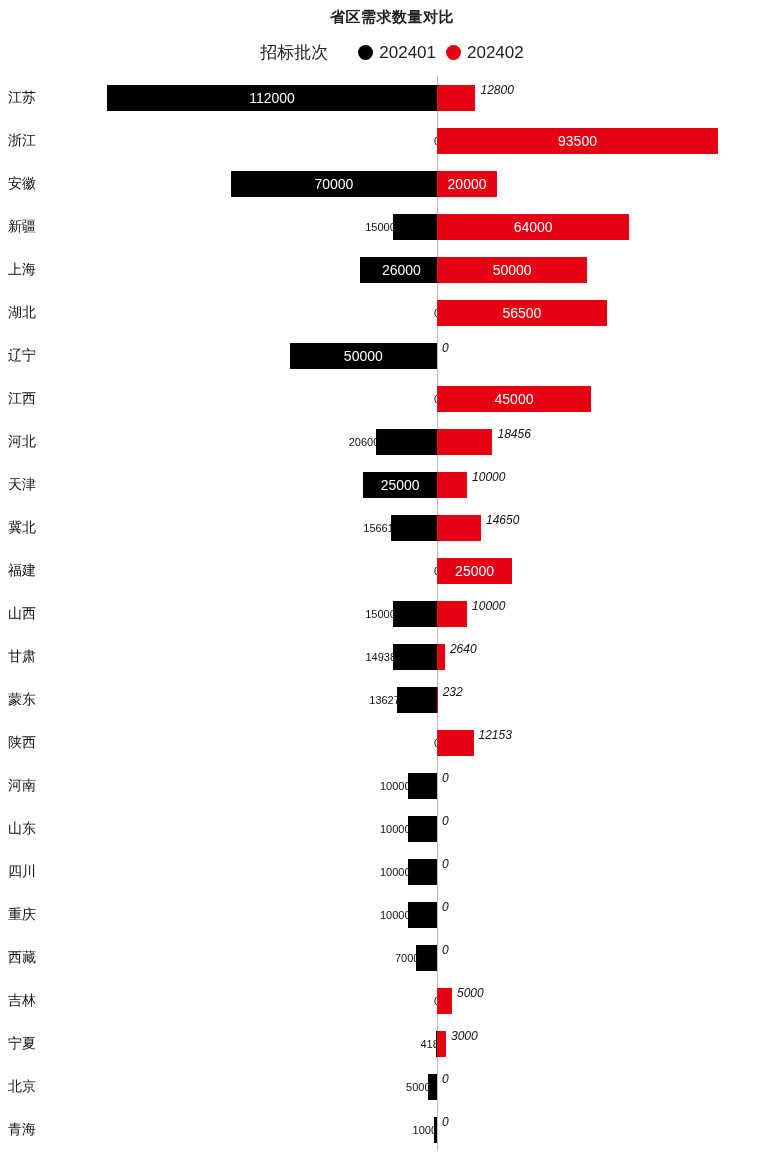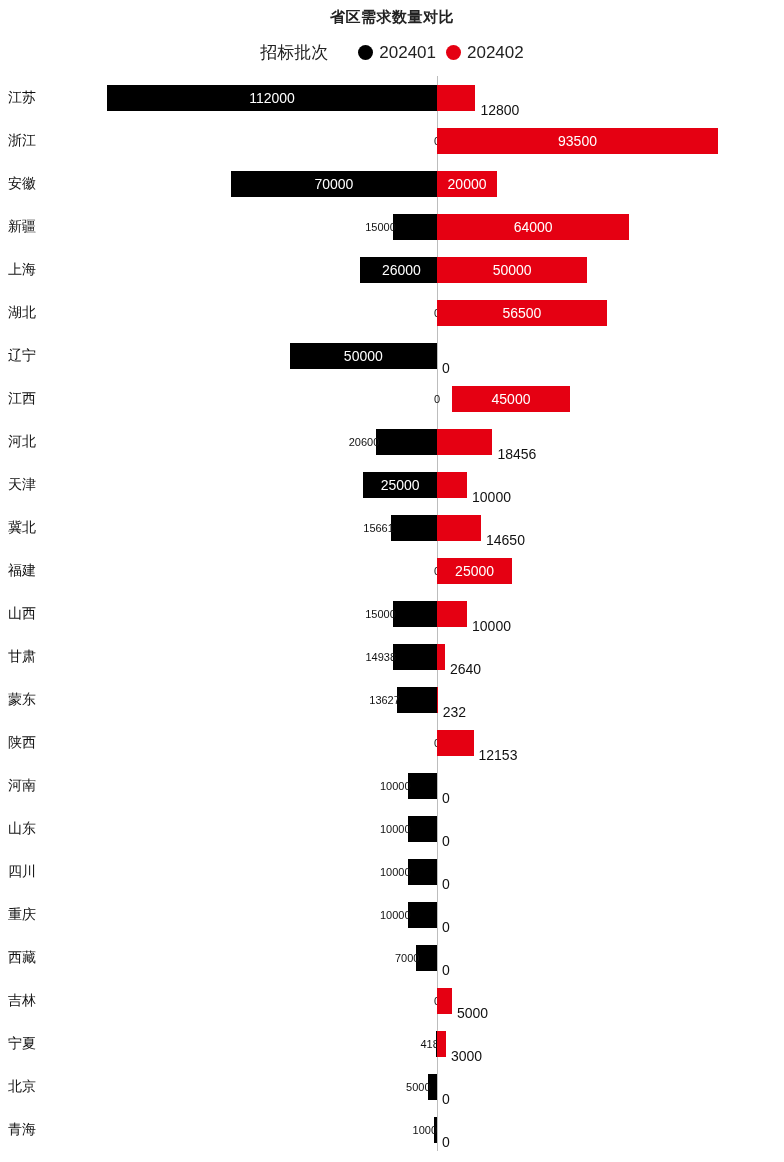--- a/index.html
+++ b/index.html
@@ -112,27 +112,28 @@
     top: 9px;
     height: 26px;
     display: flex;
     align-items: center;
     color: #111111;
     font-size: 11px;
     white-space: nowrap;
   }
   .val-outside-right {
     position: absolute;
-    top: 21px;
+    top: 1px;
     height: 26px;
     display: flex;
     align-items: center;
     color: #111111;
-    font-size: 14px;
+    font-size: 12px;
     white-space: nowrap;
+    font-style: italic;
   }
 </style>
 </head>
 <body>
 
 <div id="chart-root">
 
   <div class="chart-title">省区需求数量对比</div>
 
   <div class="legend">
@@ -215,21 +216,21 @@
           <div class="bar bar-right" style="background: rgb(0, 0, 0); left: 237.679px; width: 147.321px;">
             <span class="bar-value val-inside" style="margin: 0px auto;">50000</span>
           </div>
           <div class="val-outside-right" style="left: 390px;">0</div>
         </div>
       </div>
       <div class="row">
         <div class="cat-label">江西</div>
         <div class="bars">
           <div class="val-outside-left" style="right: 344px;">0</div>
-          <div class="bar bar-left" style="background: rgb(229, 0, 18); left: 400px; width: 118px;">
+          <div class="bar bar-left" style="background: rgb(229, 0, 18); left: 385px; width: 154px;">
             <span class="bar-value val-inside" style="margin: 0px auto;">45000</span>
           </div>
         </div>
       </div>
       <div class="row">
         <div class="cat-label">河北</div>
         <div class="bars">
           <div class="bar bar-right" style="background: rgb(0, 0, 0); left: 324.304px; width: 60.6964px;"></div>
           <div class="val-outside-left" style="right: 404.696px;">20600</div>
           <div class="bar bar-left" style="background: rgb(229, 0, 18); left: 385px; width: 55.4667px;"></div>

